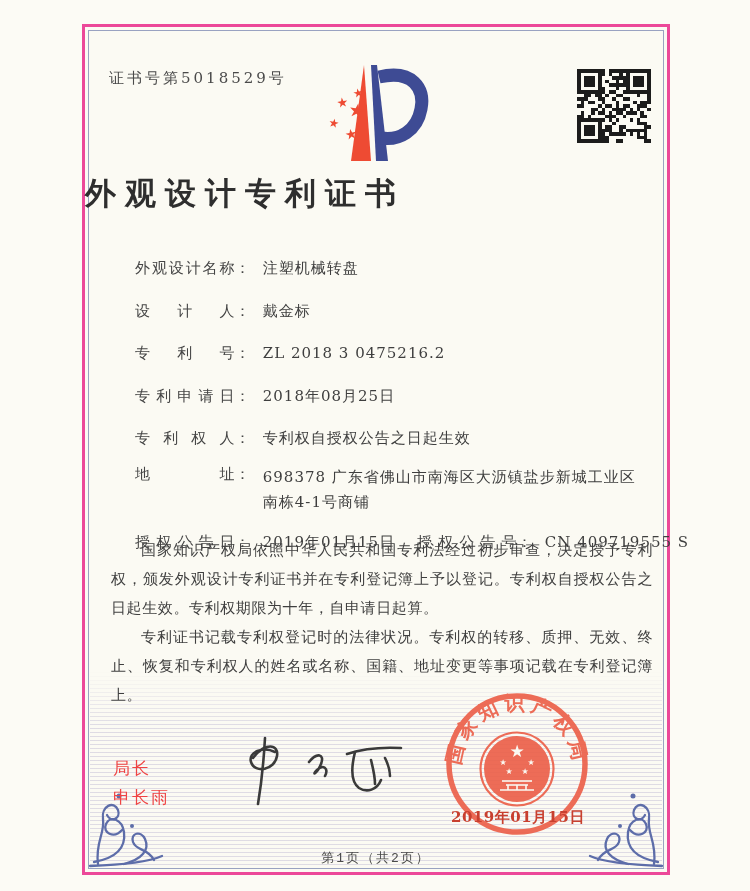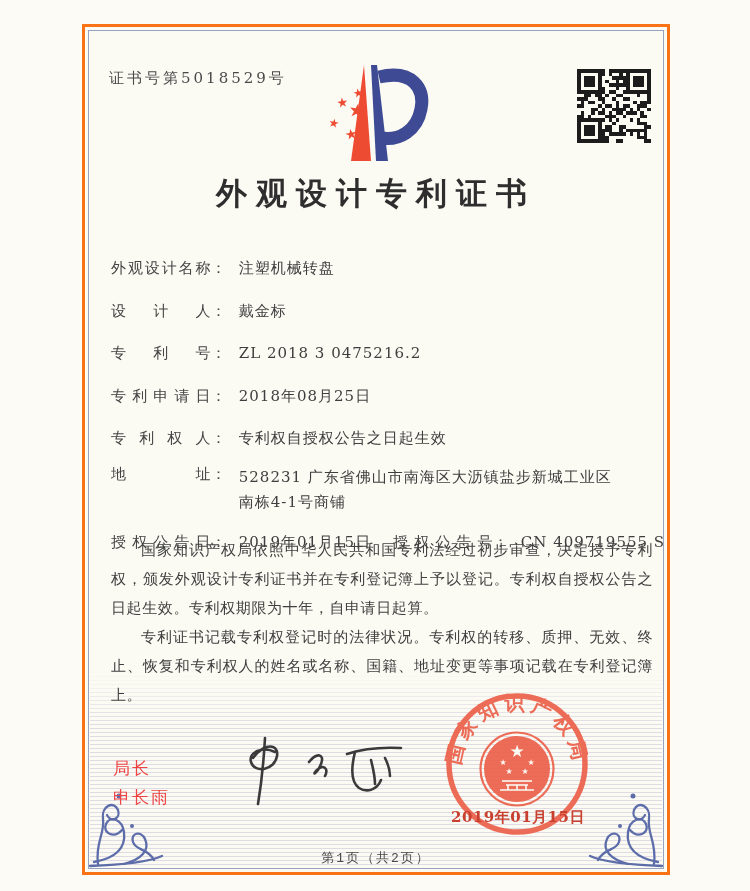--- a/index.html
+++ b/index.html
@@ -5,21 +5,21 @@
   html,body { margin:0; padding:0; }
   body {
     width:750px; height:891px; position:relative;
     background:#fcfbf5;
     font-family:"DejaVu Serif", serif;
     color:#3c3c3c;
     overflow:hidden;
   }
   .cert {
     position:absolute; left:82px; top:24px; width:588px; height:851px;
-    border:3px solid #f97316;
+    border:3px solid #ec4899;
     background:#fbfaf3;
     box-sizing:border-box;
   }
   .cert-inner-border {
     position:absolute; left:3px; top:3px; right:3px; bottom:3px;
     border:1px solid #99a2c1;
     pointer-events:none;
   }
   .guilloche {
     position:absolute; left:5px; right:5px; bottom:5px; height:195px;
@@ -30,28 +30,28 @@
     mask-image:linear-gradient(to bottom, transparent, #000 28%);
     pointer-events:none;
   }
   .cert-no {
     position:absolute; left:24px; top:42px;
     font-size:15px; letter-spacing:3px; color:#4a4a4a;
   }
   .logo { position:absolute; left:216px; top:30px; width:152px; height:112px; }
   .qr { position:absolute; left:492px; top:42px; width:74px; height:74px; }
   .title {
-    position:absolute; left:0; right:0; top:146px; text-align:center;
+    position:absolute; left:0; right:0; top:146px; text-align:left;
     font-size:31px; font-weight:bold; letter-spacing:9px; color:#2e2e2e;
   }
   .fields { position:absolute; left:26px; top:230px; width:540px; font-size:15px; }
   .frow { position:absolute; left:0; width:540px; }
   .flabel {
     display:inline-block; width:100px; vertical-align:top;
-    text-align:justify; text-align-last:justify; letter-spacing:0.5px; color:#454545;
+    text-align:justify; text-align-last:justify; letter-spacing:0.5px; color:#454545;margin-left:24px;
   }
   .fcolon { display:inline-block; vertical-align:top; color:#454545; }
   .fvalue { display:inline-block; vertical-align:top; margin-left:8px; letter-spacing:1px; color:#3e3e3e; }
   .fvalue.wrap { width:385px; line-height:25px; }
   .pair2 { position:absolute; left:282px; top:0; white-space:nowrap; }
   .paragraphs {
     position:absolute; left:26px; top:509px; width:542px;
     font-size:15px; line-height:29px; letter-spacing:0.6px;
     color:#3f3f3f; text-align:justify;
   }
@@ -288,21 +288,21 @@
     <div class="frow" style="top:130px">
       <span class="flabel">专利申请日</span><span class="fcolon">：</span>
       <span class="fvalue">2018年08月25日</span>
     </div>
     <div class="frow" style="top:172px">
       <span class="flabel">专利权人</span><span class="fcolon">：</span>
       <span class="fvalue">专利权自授权公告之日起生效</span>
     </div>
     <div class="frow" style="top:208px">
       <span class="flabel">地址</span><span class="fcolon">：</span>
-      <span class="fvalue wrap">528231 广东省佛山市南海区大沥镇盐步新城工业区南栋4-1号商铺</span>
+      <span class="fvalue wrap">698378 广东省佛山市南海区大沥镇盐步新城工业区南栋4-1号商铺</span>
     </div>
     <div class="frow" style="top:276px">
       <span class="flabel">授权公告日</span><span class="fcolon">：</span>
       <span class="fvalue">2019年01月15日</span>
       <span class="pair2">
         <span class="flabel">授权公告号</span><span class="fcolon">：</span>
         <span class="fvalue">CN 409719555 S</span>
       </span>
     </div>
   </div>

